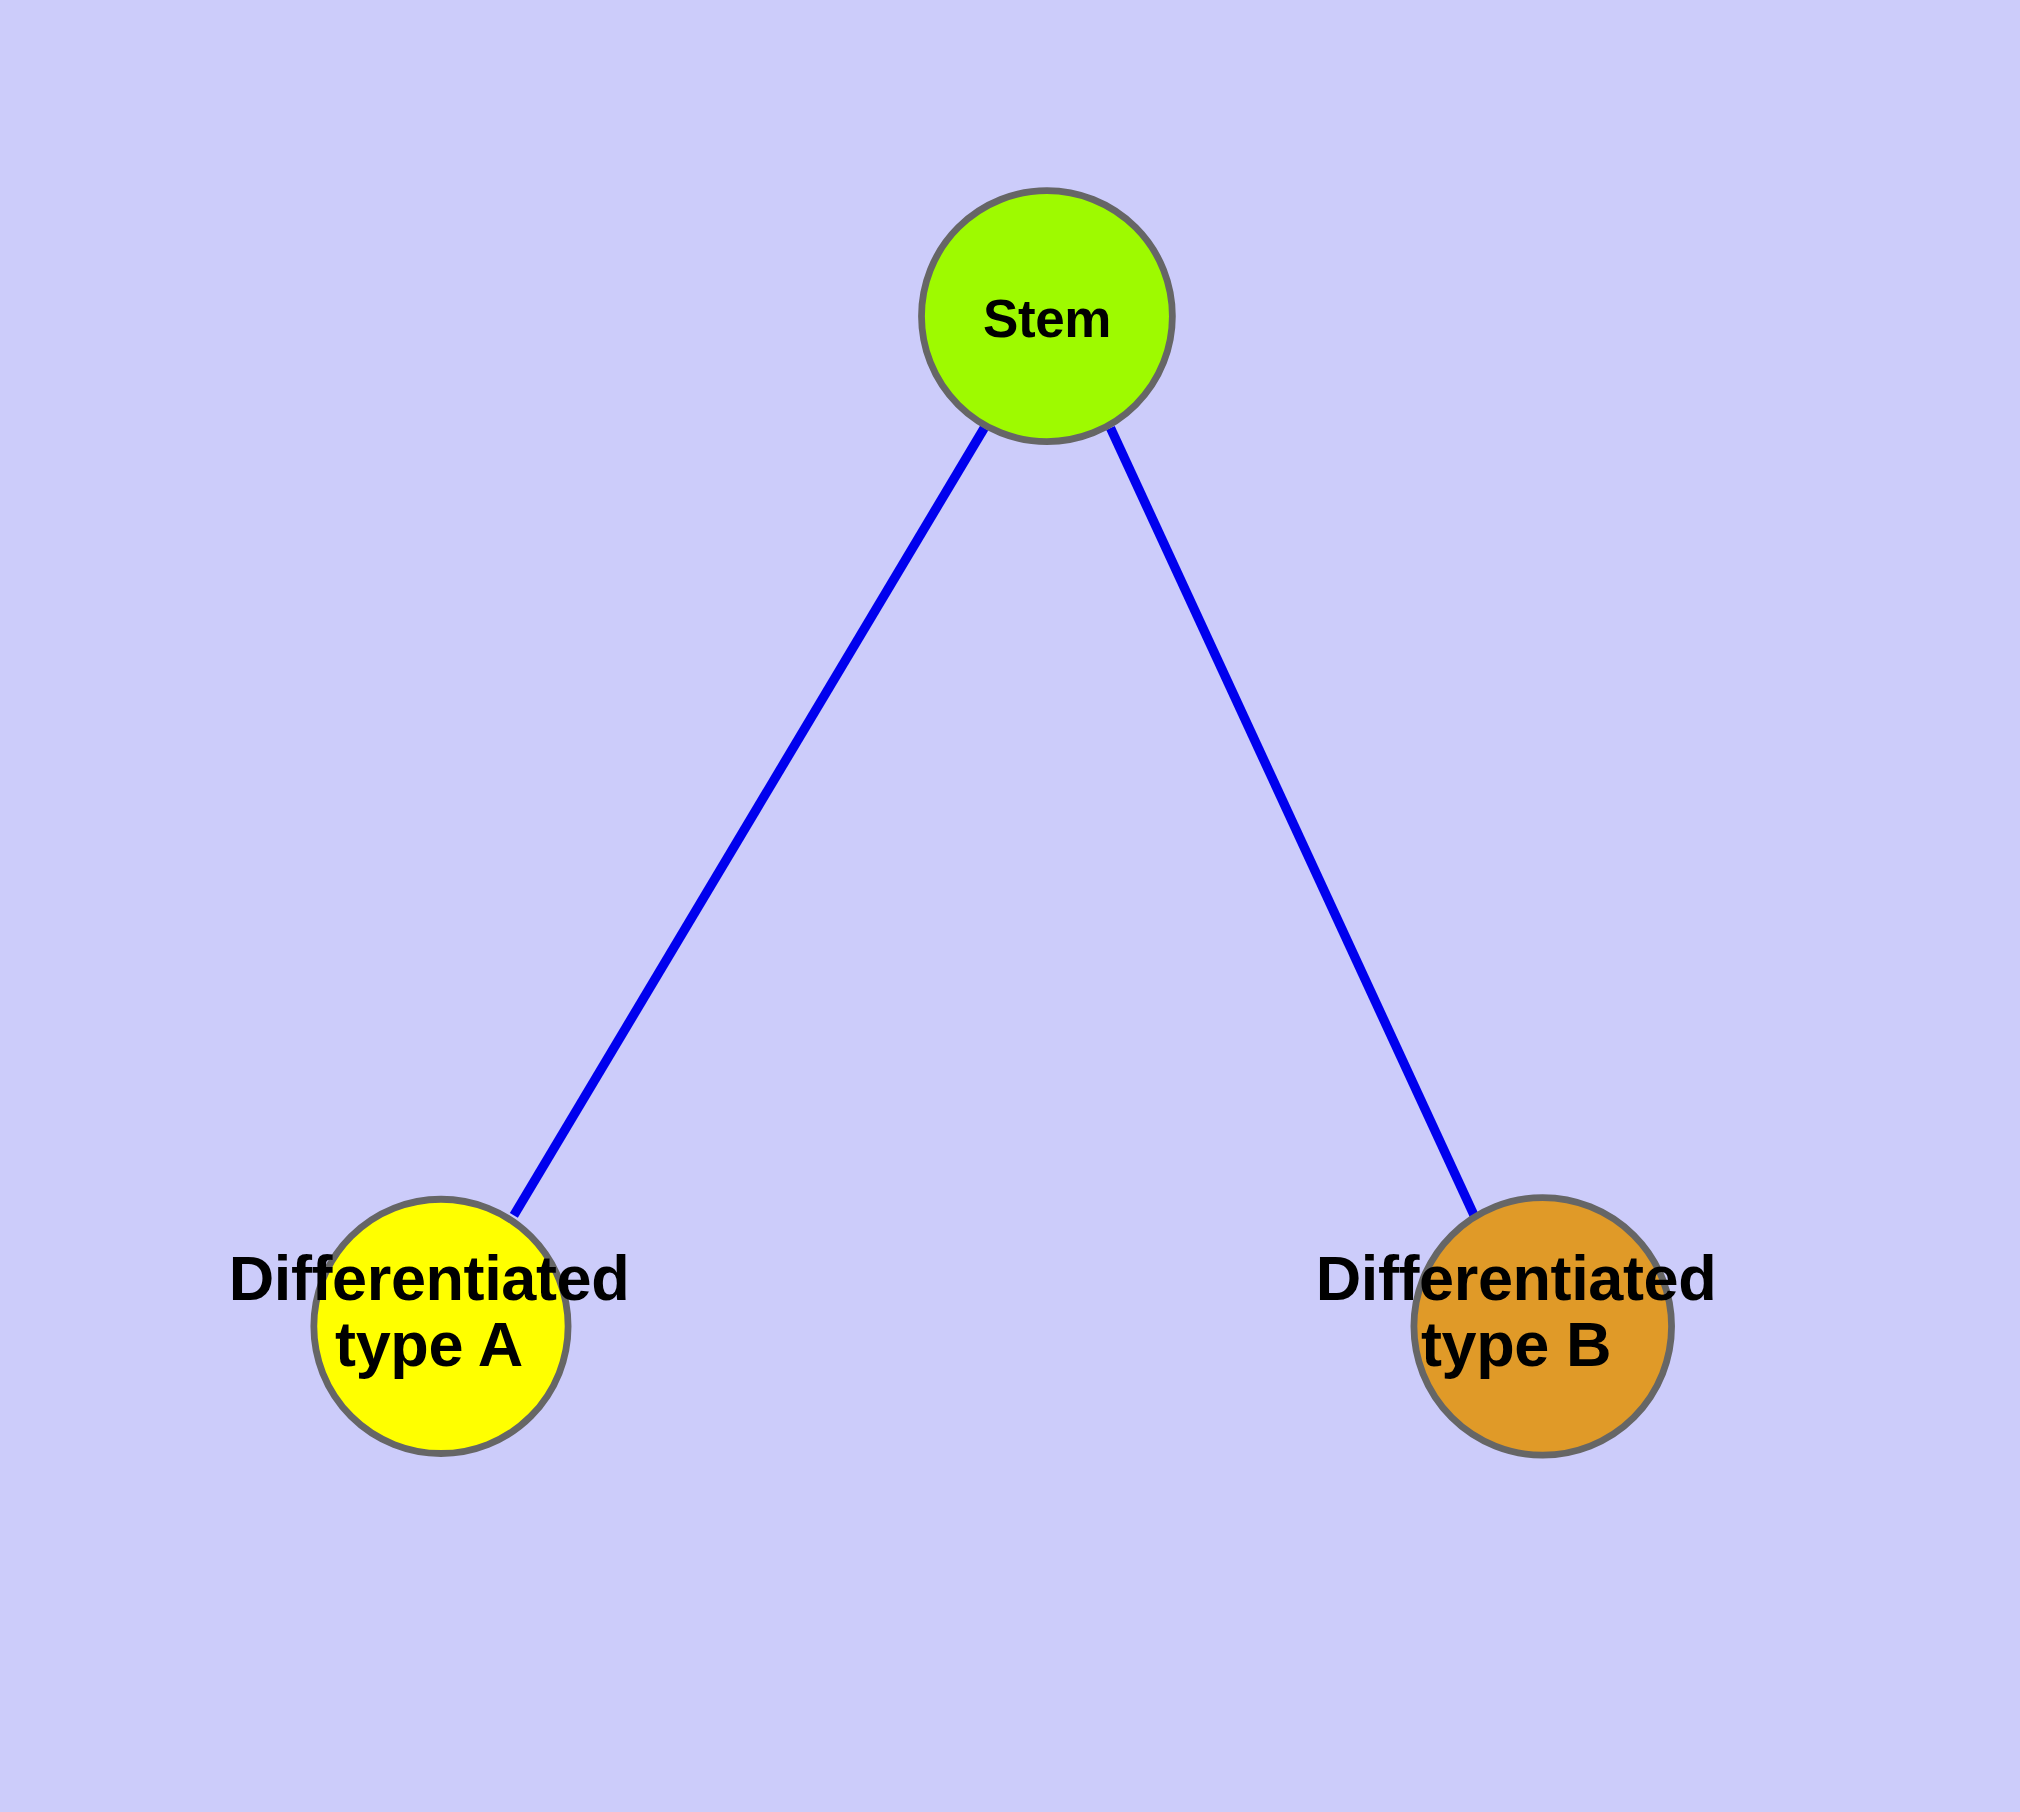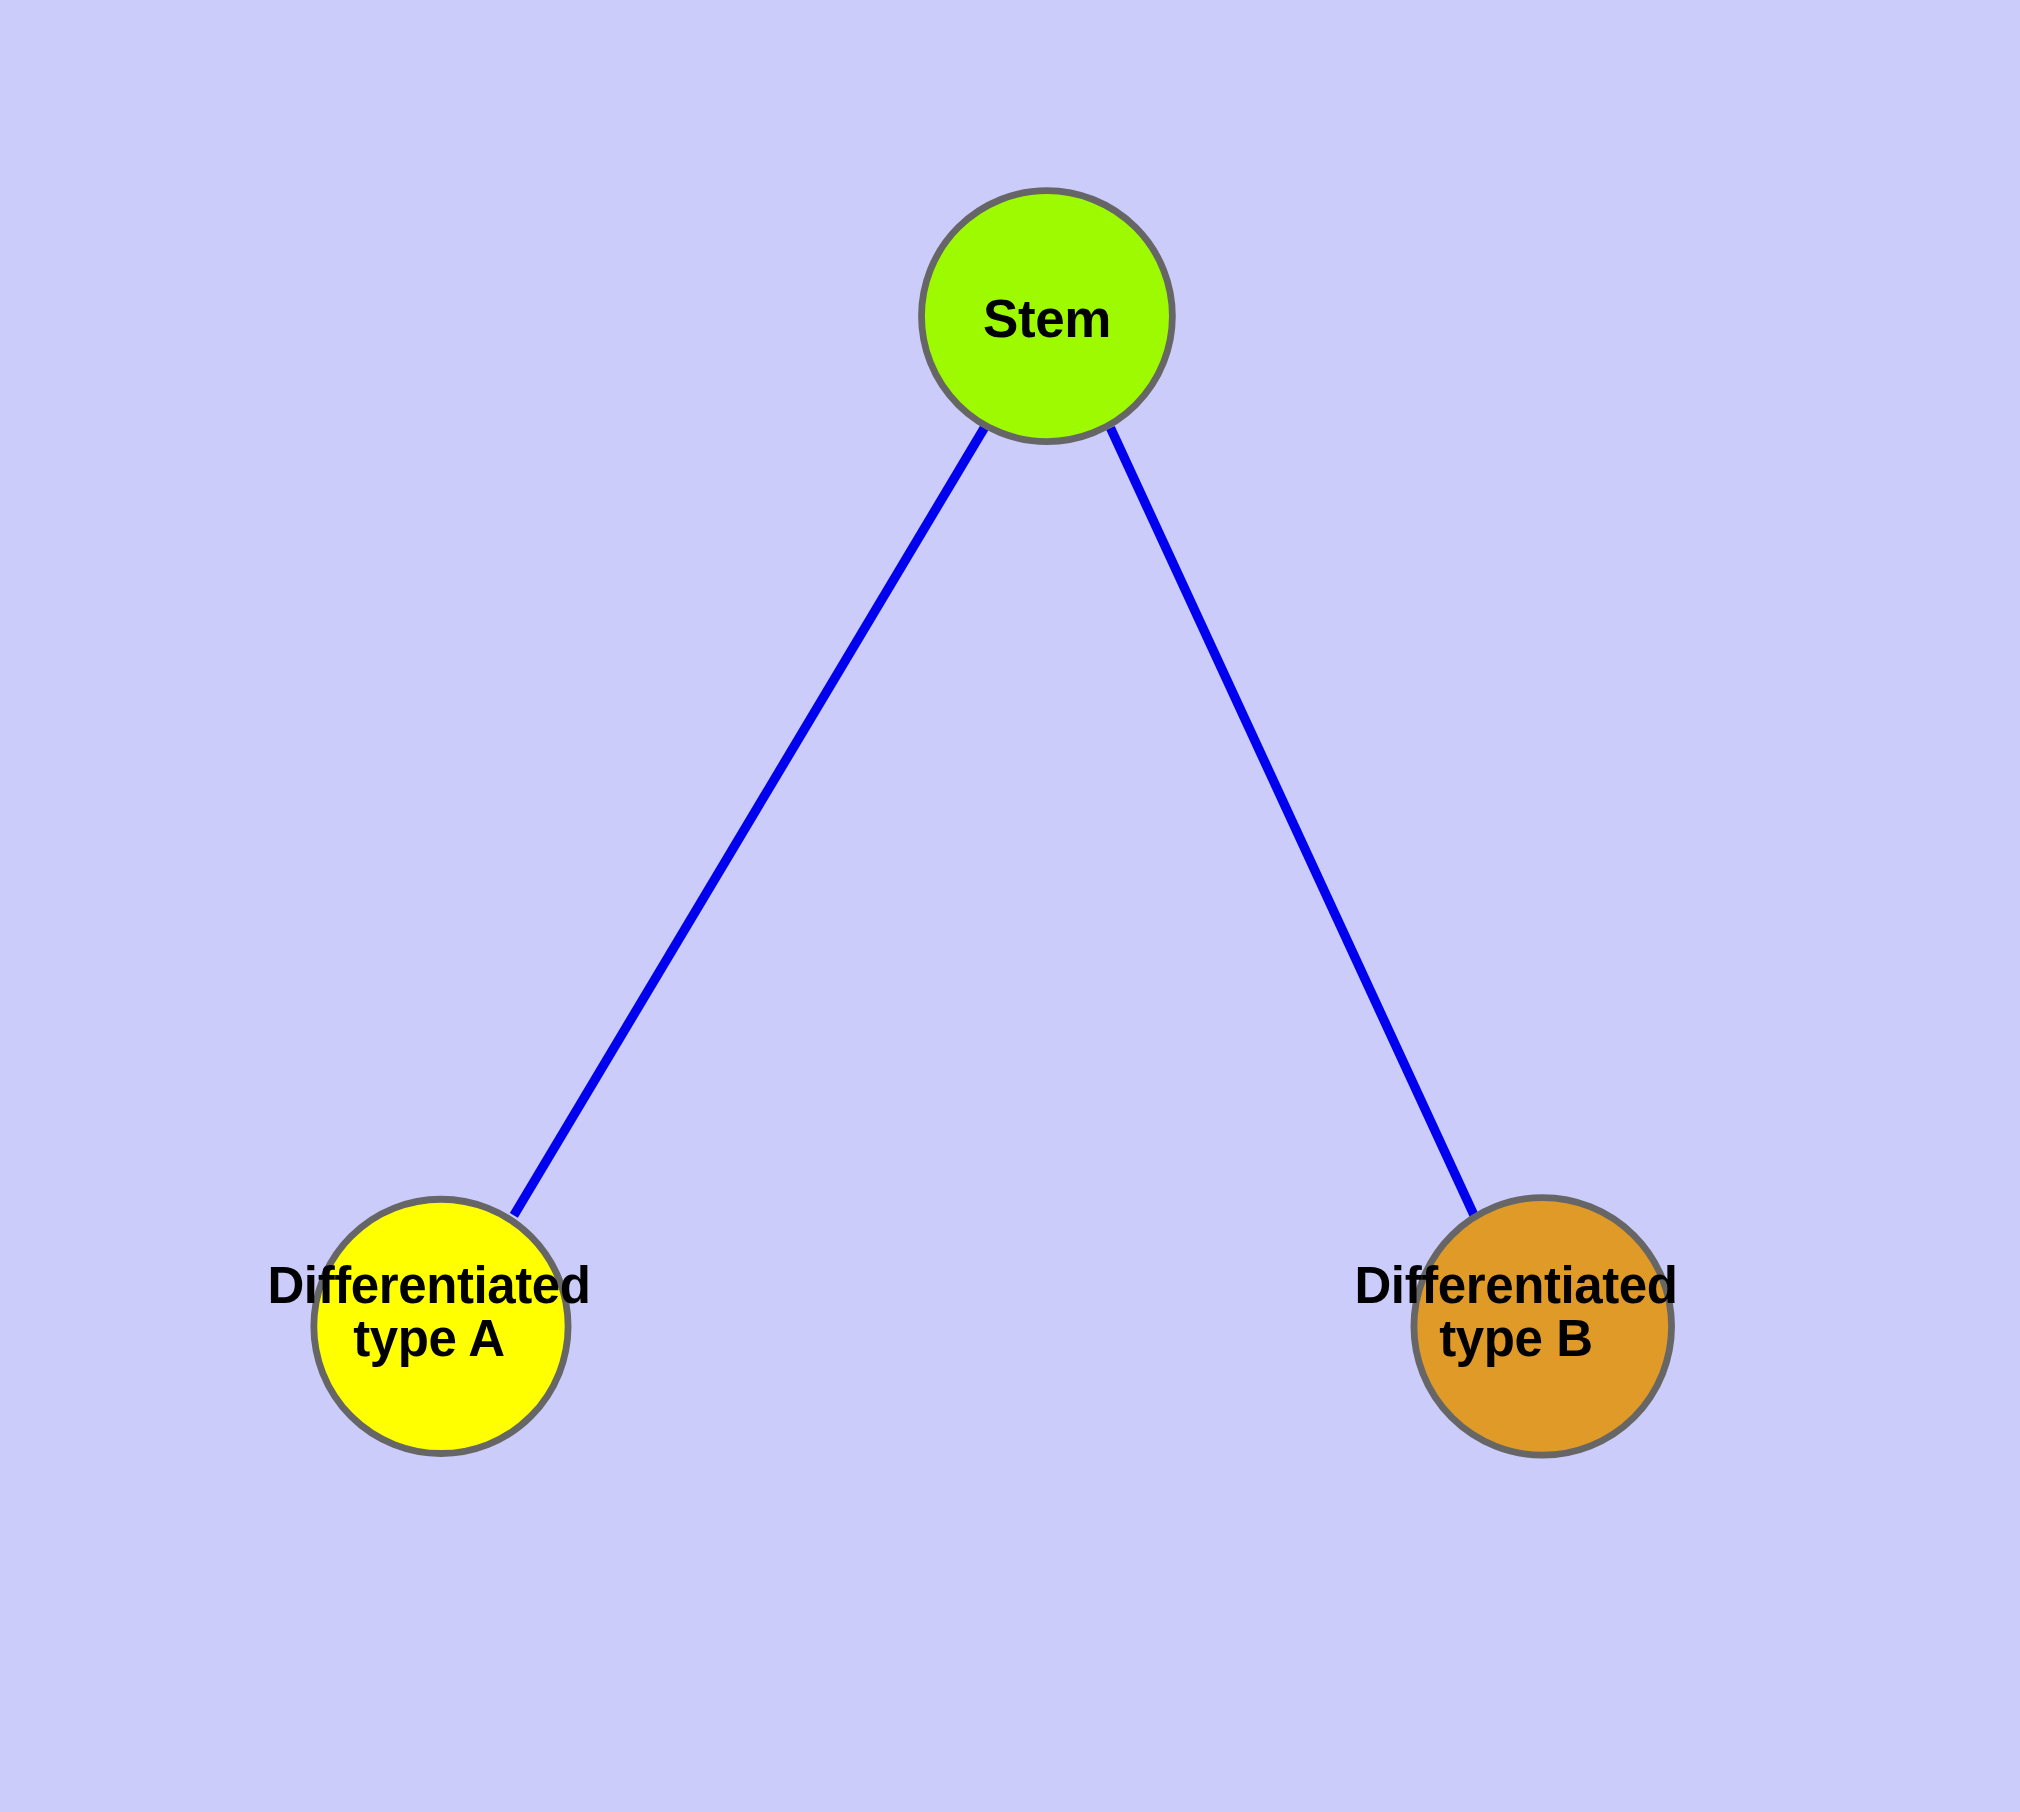--- a/index.html
+++ b/index.html
@@ -36,21 +36,21 @@
     line-height: 1.04;
     white-space: pre;
     pointer-events: none;
     transform: translate(-50%, -50%);
   }
   .label-stem {
     font-size: 53px;
     letter-spacing: -0.4px;
   }
   .label-leaf {
-    font-size: 51px;
+    font-size: 63px;
     letter-spacing: -0.4px;
   }
 </style>
 </head>
 <body>
 
 <div id="graph-canvas" style="background: rgb(204, 204, 250); width: 2021px; height: 1812px;">
 
   <svg id="graph-svg" viewBox="0 0 2384 2138">
     <g>

